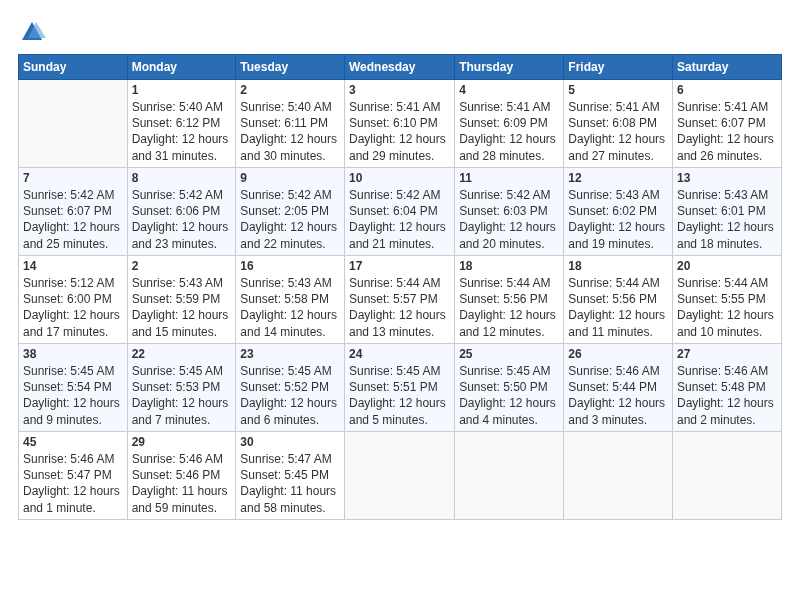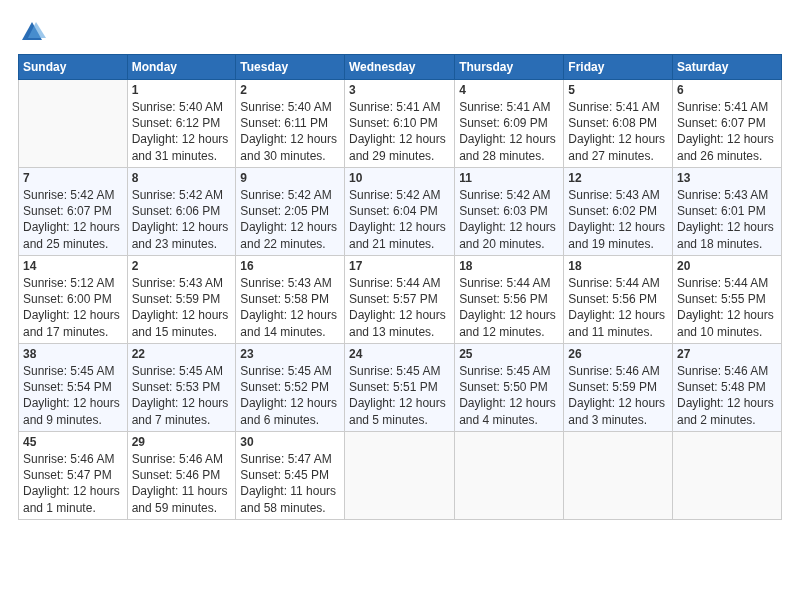--- a/index.html
+++ b/index.html
@@ -368,21 +368,21 @@
               <div class="cell-info">Sunrise: 5:45 AM
 Sunset: 5:50 PM
 Daylight: 12 hours
 and 4 minutes.</div>
             </div>
           </td>
           <td>
             <div class="cell-content">
               <div class="day-number">26</div>
               <div class="cell-info">Sunrise: 5:46 AM
-Sunset: 5:59 PM
+Sunset: 5:44 PM
 Daylight: 12 hours
 and 3 minutes.</div>
             </div>
           </td>
           <td>
             <div class="cell-content">
               <div class="day-number">27</div>
               <div class="cell-info">Sunrise: 5:46 AM
 Sunset: 5:48 PM
 Daylight: 12 hours

